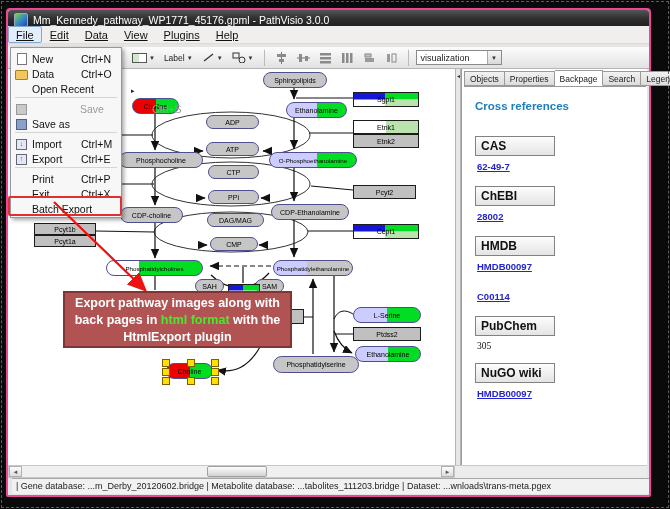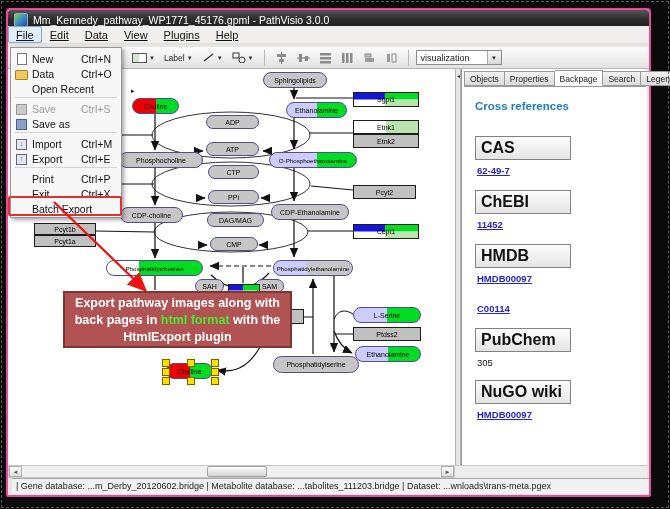--- a/index.html
+++ b/index.html
@@ -55,37 +55,37 @@
   
   #sidebar{position:absolute;left:453px;top:0;width:186px;height:396px;background:#fff;border-left:1px solid #999;box-sizing:border-box;}
   #side-tabs{position:absolute;left:2px;top:1px;right:0;height:16px;display:flex;font-size:8.5px;align-items:flex-end;}
   .side-tab{padding:2px 5px 1px 5px;border:1px solid #9a9a9a;border-left:none;background:linear-gradient(#f2f2f2,#dcdcdc);color:#222;}
   .side-tab:first-child{border-left:1px solid #9a9a9a;}
   .side-tab.active{background:#fff;border-bottom:1px solid #fff;padding-top:3px;}
   #side-content{position:absolute;left:2px;top:17px;right:1px;bottom:1px;background:#fff;overflow:hidden;padding-left:11px;border-top:1px solid #9a9a9a;}
   #xref-heading{margin-top:13px;font-size:11.5px;font-weight:bold;color:#1d7dbd;}
   #xref-sections{margin-top:24px;}
   .xref{margin-bottom:12px;}
-  .xref-head{width:96px;box-sizing:border-box;border:1px solid #828282;background:linear-gradient(#fdfdfd,#e4e4e4);font-size:16px;font-weight:bold;padding:2px 5px;color:#111;}
+  .xref-head{width:80px;box-sizing:border-box;border:1px solid #828282;background:linear-gradient(#fdfdfd,#e4e4e4);font-size:12px;font-weight:bold;padding:2px 5px;color:#111;}
   .xref-val{margin:5px 0 0 2px;font-size:9.5px;}
   a.xref-link{color:#2323cf;font-weight:bold;text-decoration:underline;}
-  .xref-plain{color:#111;}
+  .xref-plain{color:#111;font-family:Liberation Serif, serif;}
 
   
   #hscroll{position:absolute;left:0;top:455px;width:447px;height:13px;background:#f0f0f0;border:1px solid #c8c8c8;box-sizing:border-box;display:flex;align-items:center;}
   .sb-btn{width:13px;height:11px;font-size:6px;display:flex;align-items:center;justify-content:center;color:#555;background:linear-gradient(#fdfdfd,#ddd);border:1px solid #b0b0b0;box-sizing:border-box;}
   .sb-track{flex:1;position:relative;height:11px;}
   .sb-thumb{position:absolute;left:185px;width:60px;top:0;height:11px;background:linear-gradient(#fdfdfd,#d2d2d2);border:1px solid #a0a0a0;border-radius:2px;box-sizing:border-box;}
   #hscroll-fill{position:absolute;left:447px;top:455px;width:192px;height:13px;background:#ececec;border-top:1px solid #c8c8c8;box-sizing:border-box;}
   #statusbar{position:absolute;left:4px;top:468px;right:0;height:16px;background:#f1f1f1;border-top:1px solid #a8a8a8;font-size:9px;line-height:15px;color:#222;padding-left:4px;box-sizing:border-box;border-radius:0 0 2px 2px;white-space:nowrap;overflow:hidden;}
 
   
   #file-menu{position:absolute;left:2px;top:37px;width:112px;background:#f7f7f7;border:1px solid #979797;box-shadow:2px 2px 4px rgba(0,0,0,.35);padding:2px 0;z-index:8;box-sizing:border-box;}
   .fm-row{height:15px;display:flex;align-items:flex-end;font-size:10.5px;color:#111;padding:0 3px;}
-  .fm-row.disabled{color:#9a9a9a;}
+  .fm-row.disabled{color:#9a9a9a;gap:48px;}
   .fm-icon{width:15px;display:flex;justify-content:center;align-items:center;margin-right:3px;flex:0 0 auto;}
   .fm-label{flex:1;white-space:nowrap;}
   .fm-short{width:37px;text-align:left;flex:0 0 auto;}
   .fm-sub{font-size:7px;color:#222;}
   .fm-sep{height:1px;background:#d4d4d4;margin:2px 4px;}
   .ic-new-page{width:8px;height:10px;background:#fff;border:1px solid #777;}
   .ic-open-folder{width:11px;height:8px;background:#f3c75f;border:1px solid #a5821e;border-radius:1px;}
   .ic-save-disk{width:9px;height:9px;background:#8aa0c8;border:1px solid #49618c;}
   .ic-save-disk.gray{background:#c9c9c9;border-color:#999;}
   .ic-import,.ic-export{width:9px;height:9px;background:#e3e8f2;border:1px solid #667;font-size:7px;line-height:8px;text-align:center;color:#2a57b0;font-weight:bold;}
@@ -293,21 +293,21 @@
             <div class="side-tab">Objects</div>
             <div class="side-tab">Properties</div>
             <div class="side-tab active">Backpage</div>
             <div class="side-tab">Search</div>
             <div class="side-tab">Legend</div>
           </div>
         <div id="side-content">
           <div id="xref-heading">Cross references</div>
           <div id="xref-sections">
               <div class="xref"><div class="xref-head">CAS</div><a class="xref-val xref-link" href="#" style="display: inline-block;">62-49-7</a></div>
-              <div class="xref"><div class="xref-head">ChEBI</div><a class="xref-val xref-link" href="#" style="display: inline-block;">11452</a></div>
+              <div class="xref"><div class="xref-head">ChEBI</div><a class="xref-val xref-link" href="#" style="display: inline-block;">28002</a></div>
               <div class="xref"><div class="xref-head">HMDB</div><a class="xref-val xref-link" href="#" style="display: inline-block;">HMDB00097</a></div>
               <div class="xref"><a class="xref-val xref-link" href="#" style="display: inline-block;">C00114</a></div>
               <div class="xref">
                 <div class="xref-head">PubChem</div>
                 <div class="xref-val xref-plain">305</div>
               </div>
               <div class="xref"><div class="xref-head">NuGO wiki</div><a class="xref-val xref-link" href="#" style="display: inline-block;">HMDB00097</a></div>
             </div>
 
         </div>

